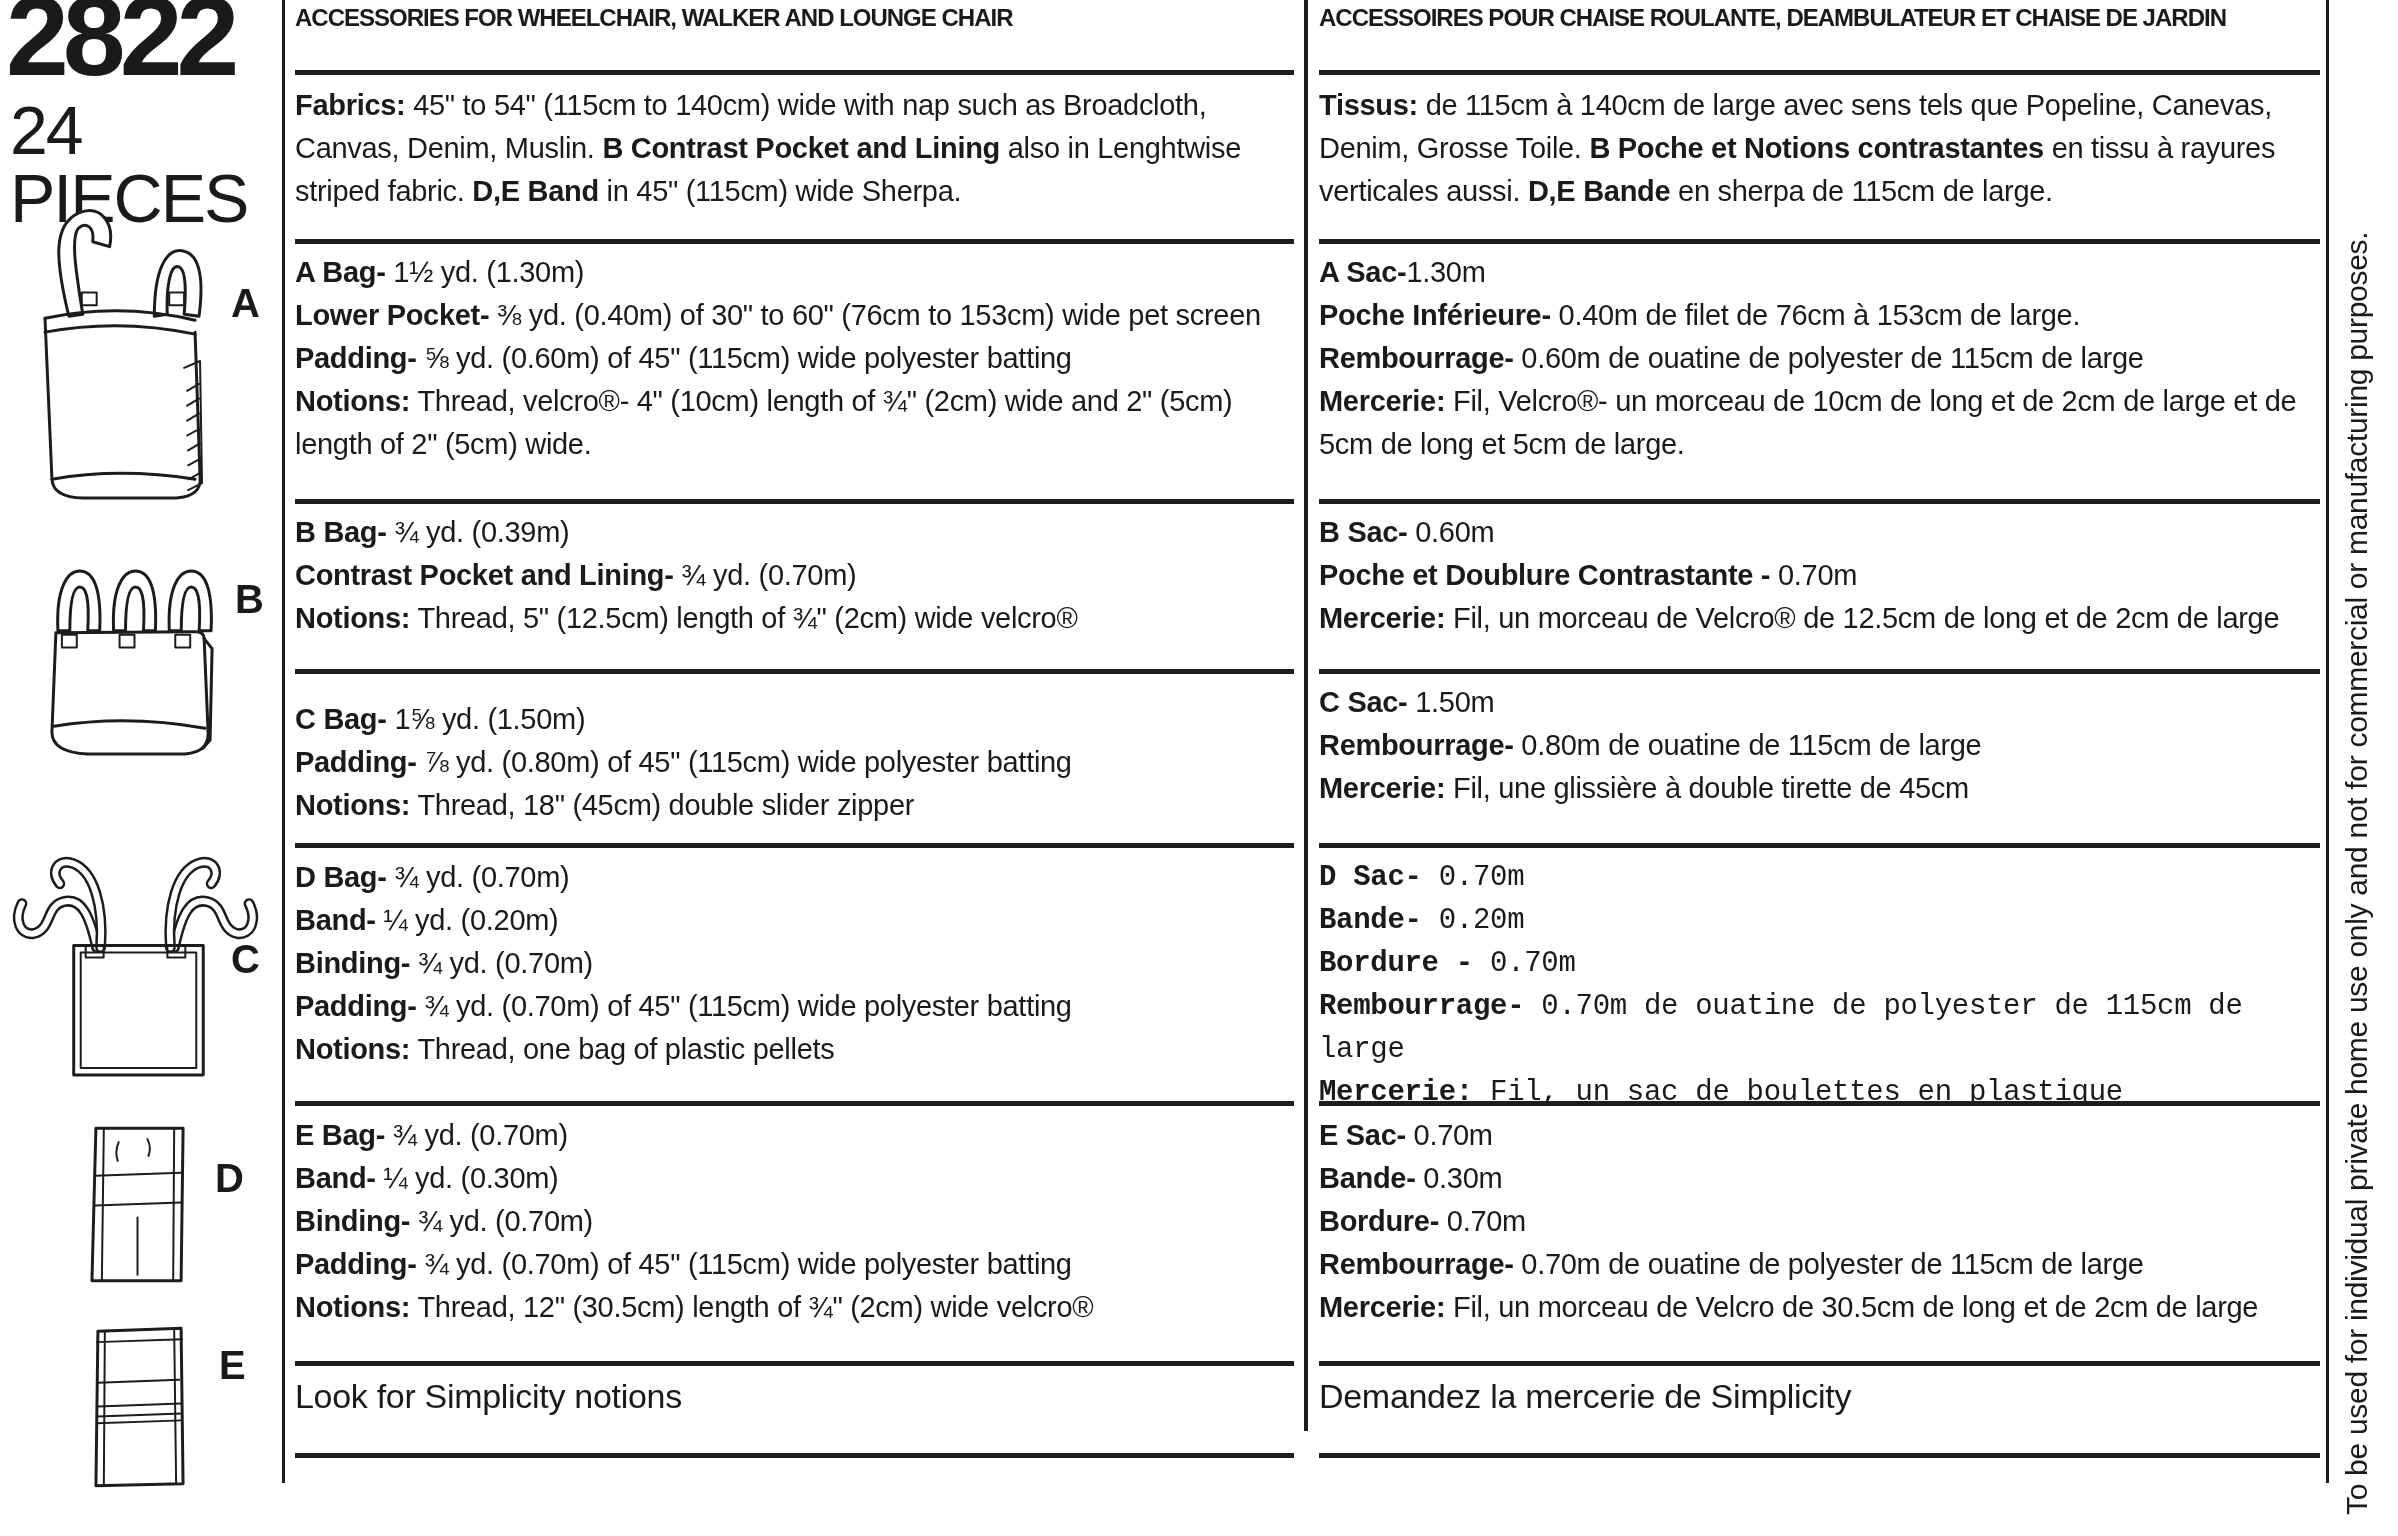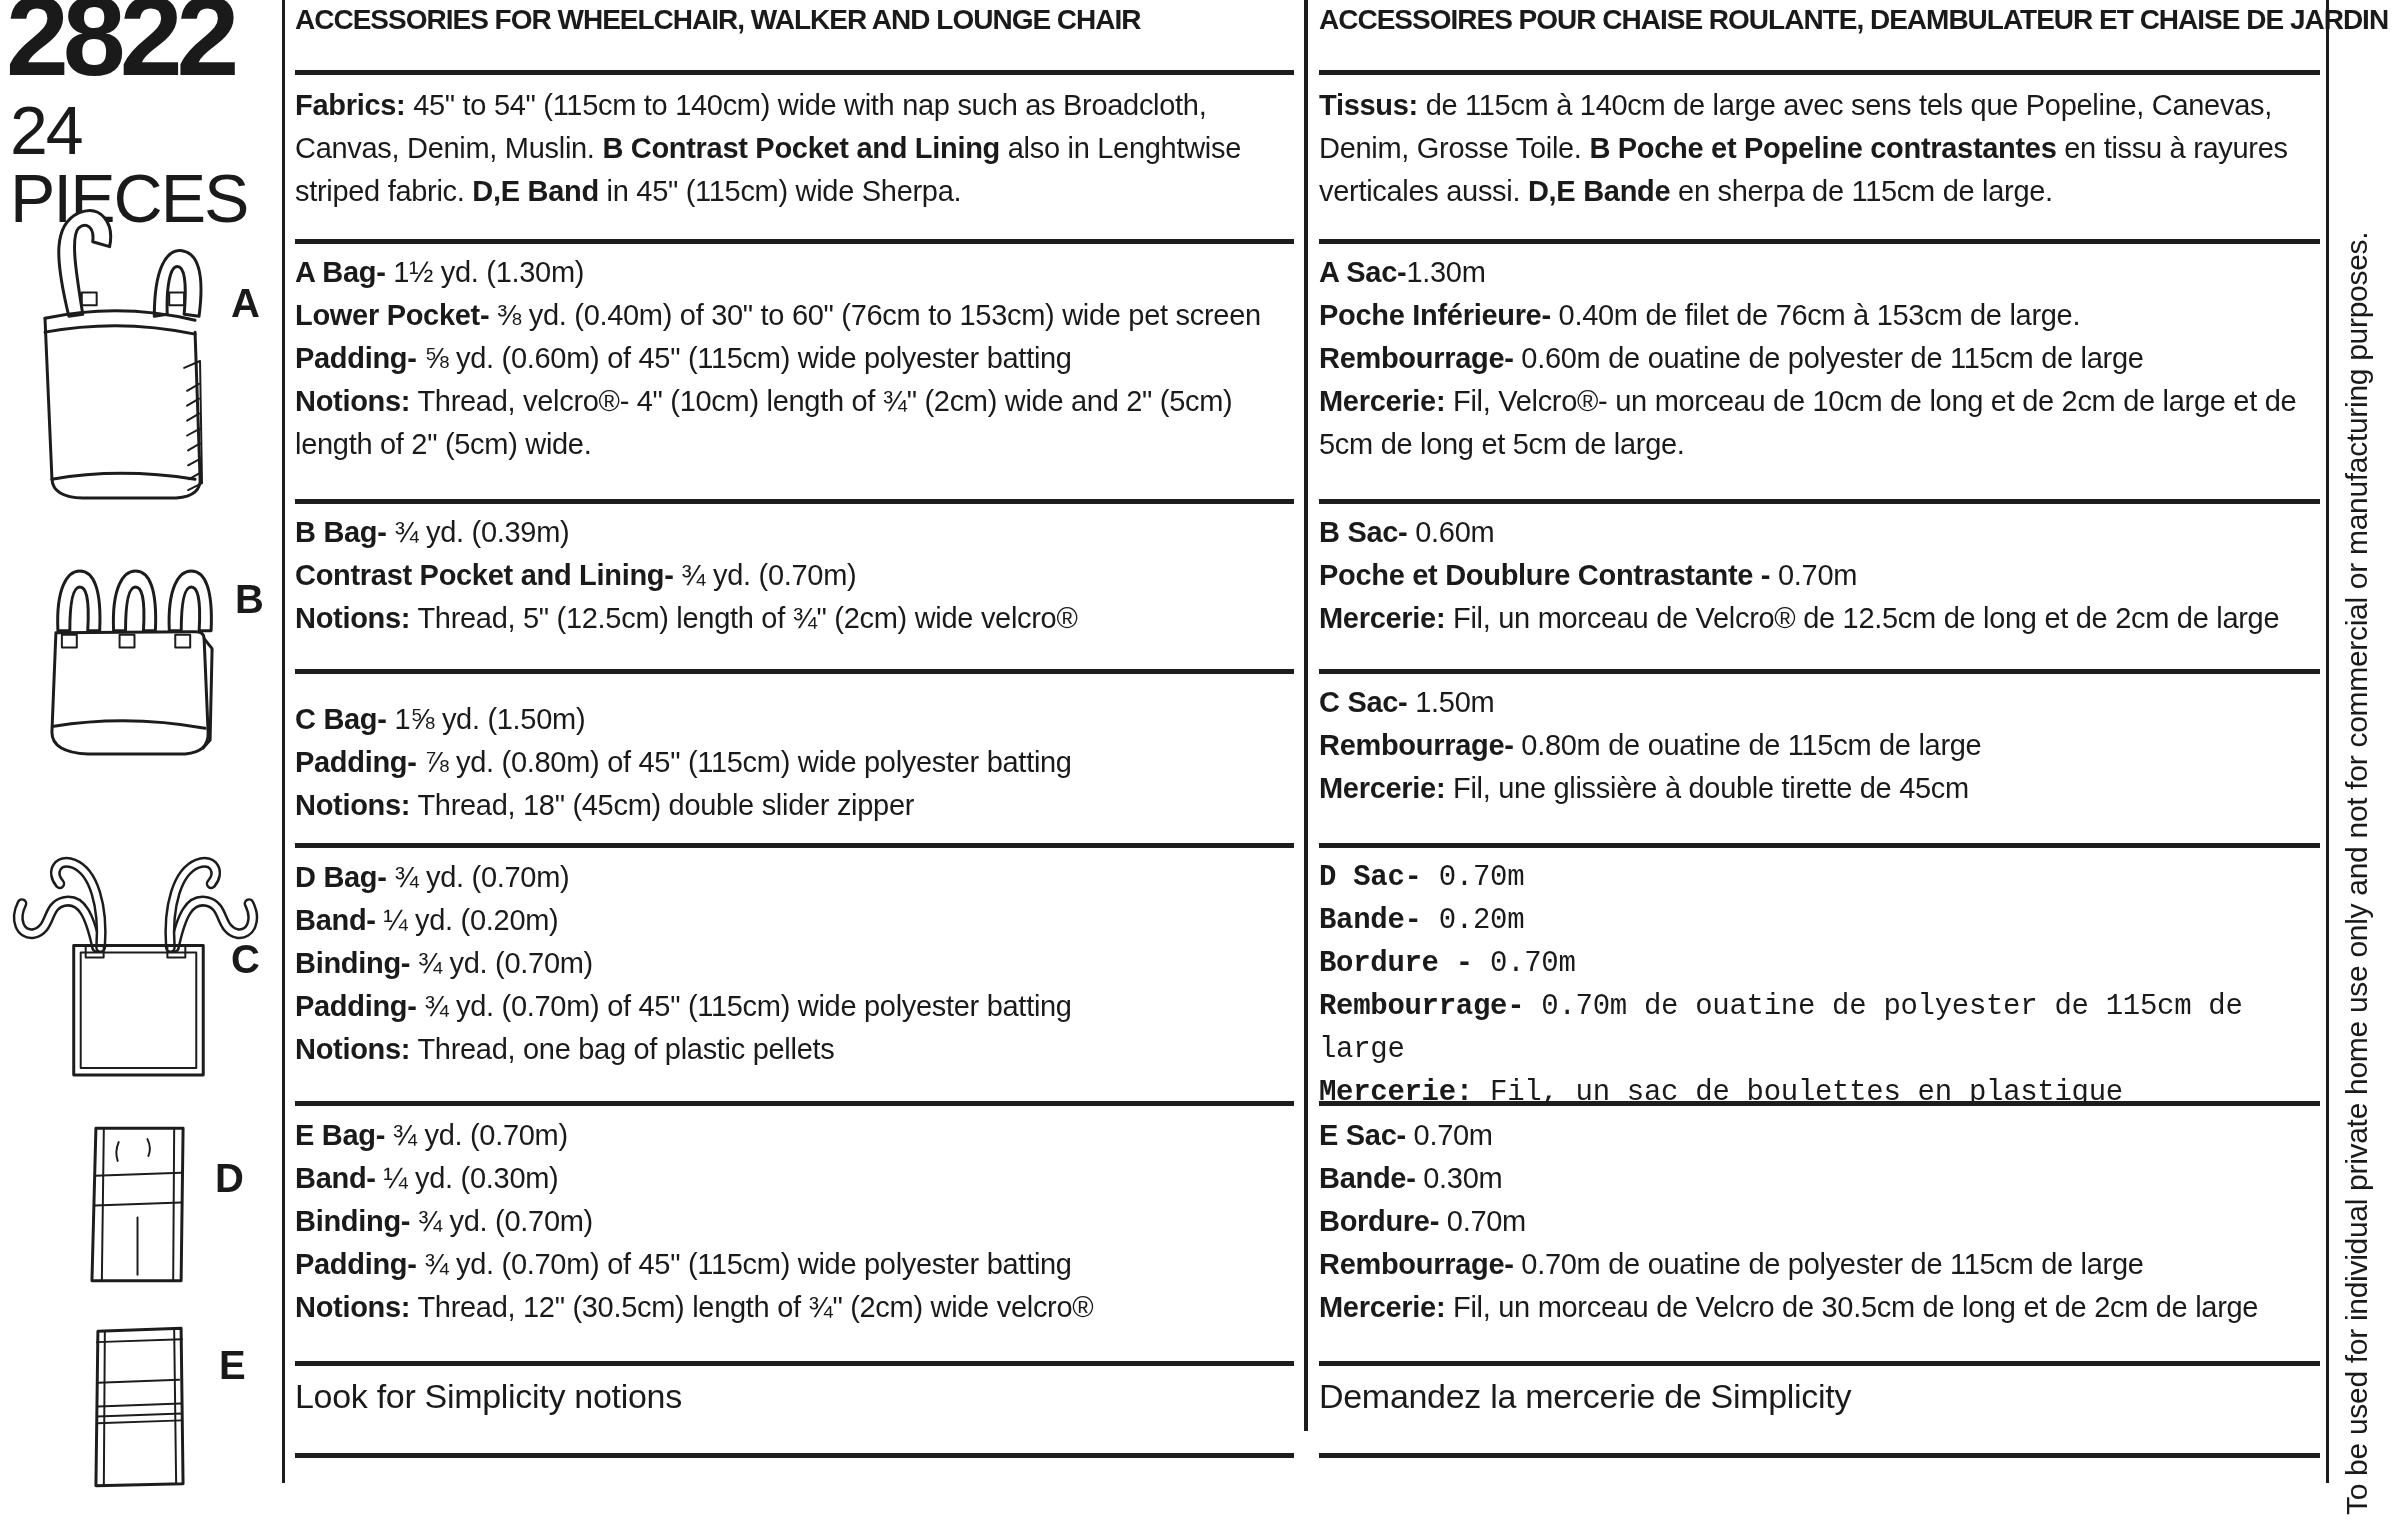--- a/index.html
+++ b/index.html
@@ -4,21 +4,21 @@
 <style>
   html,body { margin:0; padding:0; background:#fff; }
   .page {
     position:relative; width:2399px; height:1536px; background:#ffffff;
     font-family:"Liberation Sans", sans-serif; color:#1a1a1a; overflow:hidden;
   }
   .vline { position:absolute; top:0; width:3px; background:#1c1c1c; }
   .col { position:absolute; top:0; height:1536px; }
   .hrule { position:absolute; left:0; right:0; height:5px; background:#1d1d1d; }
   .header-line {
-    position:absolute; left:0; font-weight:700; font-size:28px;
+    position:absolute; left:0; font-weight:700; font-size:24px;
     letter-spacing:-1px; white-space:nowrap;
   }
   .sec { position:absolute; left:0; right:0; font-size:29px; line-height:43px; letter-spacing:-0.3px; }
   .sec .line { display:block; }
   .run { font-weight:400; }
   .run.bold { font-weight:700; }
   .footer-line { position:absolute; left:0; font-size:34px; letter-spacing:-0.3px; }
   .pattern-number {
     position:absolute; left:6px; top:-20px; font-size:113px; font-weight:900;
     letter-spacing:-6px; line-height:1;
@@ -166,21 +166,21 @@
       </div>
     <div class="hrule" style="top:1361px;"></div>
     <div class="footer-line" style="top:1377px;">Look for Simplicity notions</div>
     <div class="hrule" style="top:1453px;"></div>
   </div>
 
   <div class="col" style="left:1319px; width:1001px;">
     <div class="header-line" style="top:4px;">ACCESSOIRES POUR CHAISE ROULANTE, DEAMBULATEUR ET CHAISE DE JARDIN</div>
     <div class="hrule" style="top:70px;"></div>
     <div class="sec" style="top:84px;">
-        <div class="line"><span class="run bold">Tissus:</span><span class="run"> de 115cm à 140cm de large avec sens tels que Popeline, Canevas, Denim, Grosse Toile. </span><span class="run bold">B Poche et Popeline contrastantes</span><span class="run"> en tissu à rayures verticales aussi. </span><span class="run bold">D,E Bande</span><span class="run"> en sherpa de 115cm de large.</span></div>
+        <div class="line"><span class="run bold">Tissus:</span><span class="run"> de 115cm à 140cm de large avec sens tels que Popeline, Canevas, Denim, Grosse Toile. </span><span class="run bold">B Poche et Notions contrastantes</span><span class="run"> en tissu à rayures verticales aussi. </span><span class="run bold">D,E Bande</span><span class="run"> en sherpa de 115cm de large.</span></div>
       </div>
     <div class="hrule" style="top:239px;"></div>
     <div class="sec" style="top:251px;">
         <div class="line"><span class="run bold">A Sac-</span><span class="run">1.30m</span></div>
         <div class="line"><span class="run bold">Poche Inférieure-</span><span class="run"> 0.40m de filet de 76cm à 153cm de large.</span></div>
         <div class="line"><span class="run bold">Rembourrage-</span><span class="run"> 0.60m de ouatine de polyester de 115cm de large</span></div>
         <div class="line"><span class="run bold">Mercerie:</span><span class="run"> Fil, Velcro®- un morceau de 10cm de long et de 2cm de large et de 5cm de long et 5cm de large.</span></div>
       </div>
     <div class="hrule" style="top:499px;"></div>
     <div class="sec" style="top:511px;">

